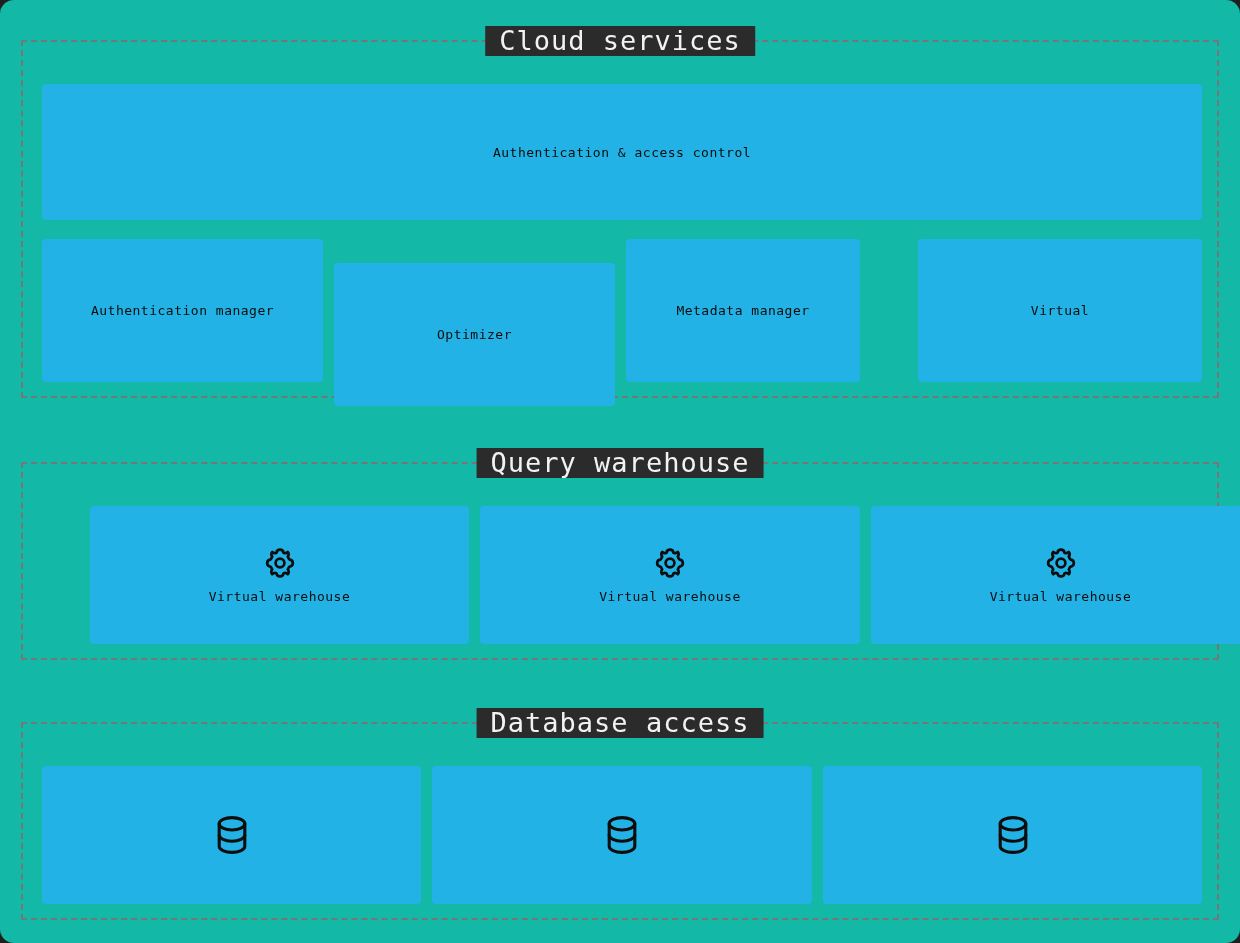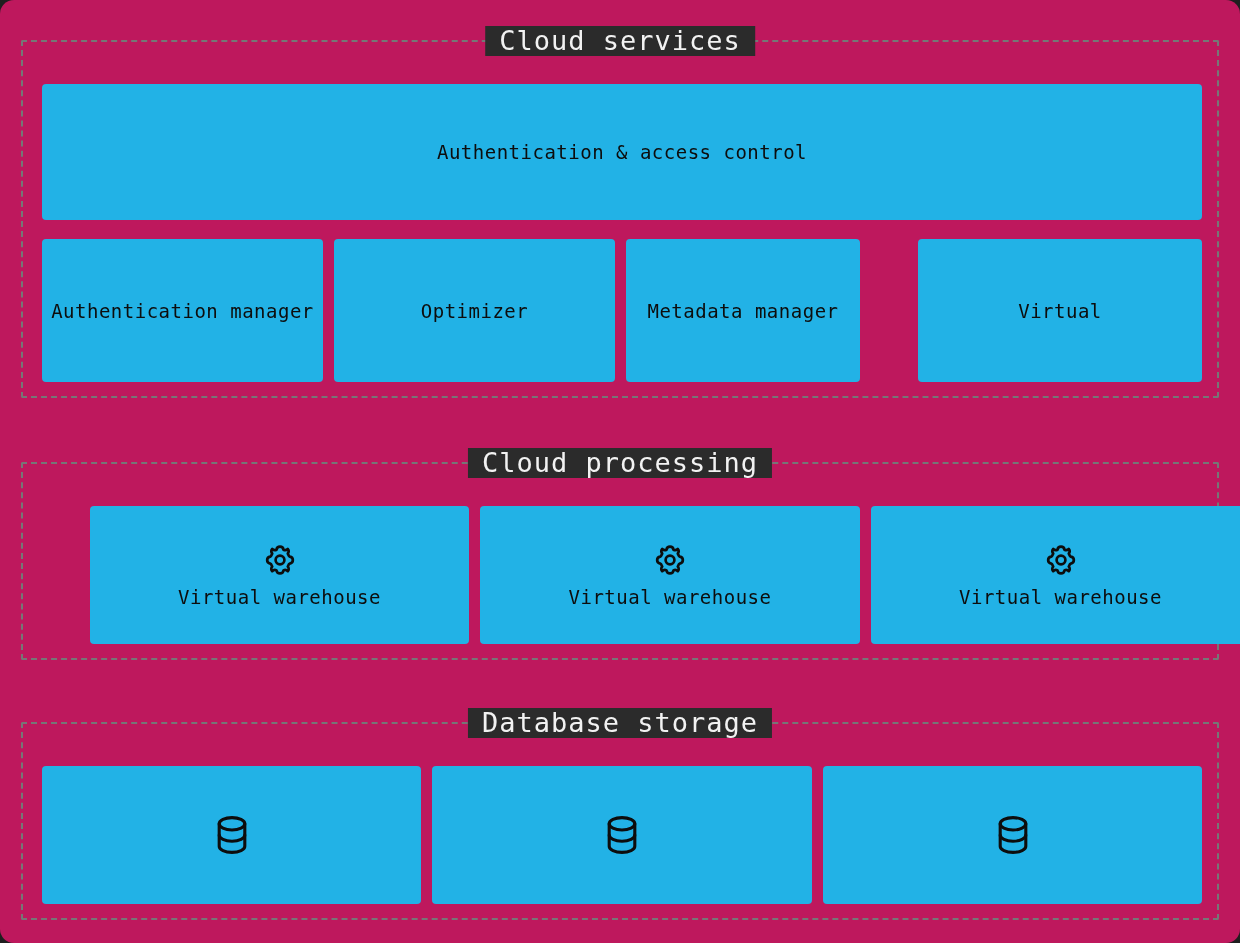--- a/index.html
+++ b/index.html
@@ -11,21 +11,21 @@
     width: 1240px;
     height: 943px;
     font-family: "DejaVu Sans Mono", "Liberation Mono", monospace;
     overflow: hidden;
   }
 
   #diagram {
     position: relative;
     width: 1240px;
     height: 943px;
-    background: #be185d;
+    background: #14b8a6;
     border-radius: 14px;
     box-sizing: border-box;
     padding: 4px;
   }
 
   
   .section {
     position: absolute;
     left: 21px;
     width: 1198px;
@@ -62,42 +62,42 @@
   .node {
     position: absolute;
     background: #22b2e6;
     border-radius: 4px;
     box-sizing: border-box;
     display: flex;
     flex-direction: column;
     align-items: center;
     justify-content: center;
     color: #0a0a0a;
-    font-size: 19px;
+    font-size: 13px;
     letter-spacing: 0.5px;
     font-family: "DejaVu Sans Mono", "Liberation Mono", monospace;
     overflow: hidden;
   }
   .node-label {
     text-align: center;
     white-space: nowrap;
     color: #0d0d0d;
   }
   .node .icon {
     display: block;
     line-height: 0;
     margin-bottom: 9px;
   }
 
   
   #sec-cloud       { top: 40px;  height: 358px; }
   #auth-box        { left: 0;   top: 42px;  width: 1160px; height: 136px; }
   .cs-row2         { top: 197px; height: 143px; }
   #node-infra      { left: 0px;    width: 281px; }
-  #node-optimizer  { left: 292px;  width: 281px; }
+  #node-optimizer  { left: 292px;  width: 281px; margin-top: 24px; }
   #node-metadata   { left: 584px;  width: 234px; }
   #node-security   { left: 876px;  width: 284px; }
 
   
   #sec-query       { top: 462px; height: 198px; }
   .qp-row          { top: 42px;  height: 138px; margin-left: 48px; }
   #node-vw-1       { left: 0px;   width: 379px; }
   #node-vw-2       { left: 390px; width: 380px; }
   #node-vw-3       { left: 781px; width: 379px; }
 
@@ -134,21 +134,21 @@
       </div>
 
       <div class="node cs-row2" id="node-security">
         <span class="node-label">Virtual</span>
       </div>
 
     </div>
   </div>
 
   <div class="section" id="sec-query">
-    <div class="section-title">Cloud processing</div>
+    <div class="section-title">Query warehouse</div>
     <div class="section-body">
 
       <div class="node qp-row" id="node-vw-1">
         <span class="icon">
           <svg width="34" height="34" viewBox="0 0 24 24" fill="none" stroke="#0d0d0d" stroke-width="1.9" stroke-linecap="round" stroke-linejoin="round">
             <path d="M12 2.6c1.25 0 2.29 .93 2.45 2.13 .93 .5 2.27 .24 3.04 -.53
                      .88 .88 .88 2.31 0 3.2 .34 .76 .55 1.9 1.44 2.2
                      1.2 .16 2.13 1.2 2.13 2.45s-.93 2.29 -2.13 2.45
                      c-.89 .3 -1.1 1.44 -1.44 2.2 .88 .89 .88 2.32 0 3.2
                      -.77 -.77 -2.11 -1.03 -3.04 -.53 -.16 1.2 -1.2 2.13 -2.45 2.13
@@ -198,21 +198,21 @@
             <circle cx="12" cy="12" r="3.1"></circle>
           </svg>
         </span>
         <span class="node-label">Virtual warehouse</span>
       </div>
 
     </div>
   </div>
 
   <div class="section" id="sec-storage">
-    <div class="section-title">Database storage</div>
+    <div class="section-title">Database access</div>
     <div class="section-body">
 
       <div class="node ds-row" id="node-db-1">
         <span class="icon" style="margin-bottom:0">
           <svg width="48" height="48" viewBox="0 0 24 24" fill="none" stroke="#0d0d0d" stroke-width="1.55" stroke-linecap="round" stroke-linejoin="round">
             <ellipse cx="12" cy="6.4" rx="6.4" ry="3.1"></ellipse>
             <path d="M5.6 6.4v11.2c0 1.71 2.87 3.1 6.4 3.1s6.4 -1.39 6.4 -3.1V6.4"></path>
             <path d="M5.6 12c0 1.71 2.87 3.1 6.4 3.1s6.4 -1.39 6.4 -3.1"></path>
           </svg>
         </span>

